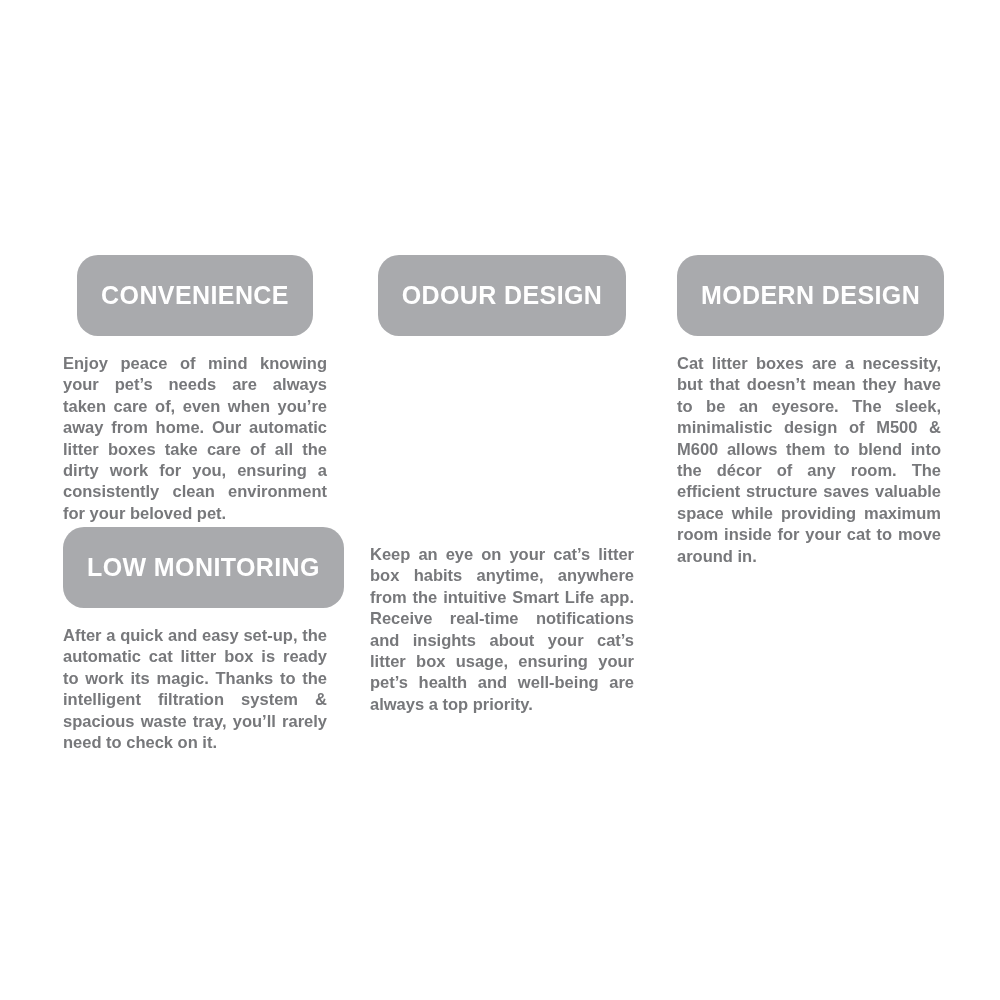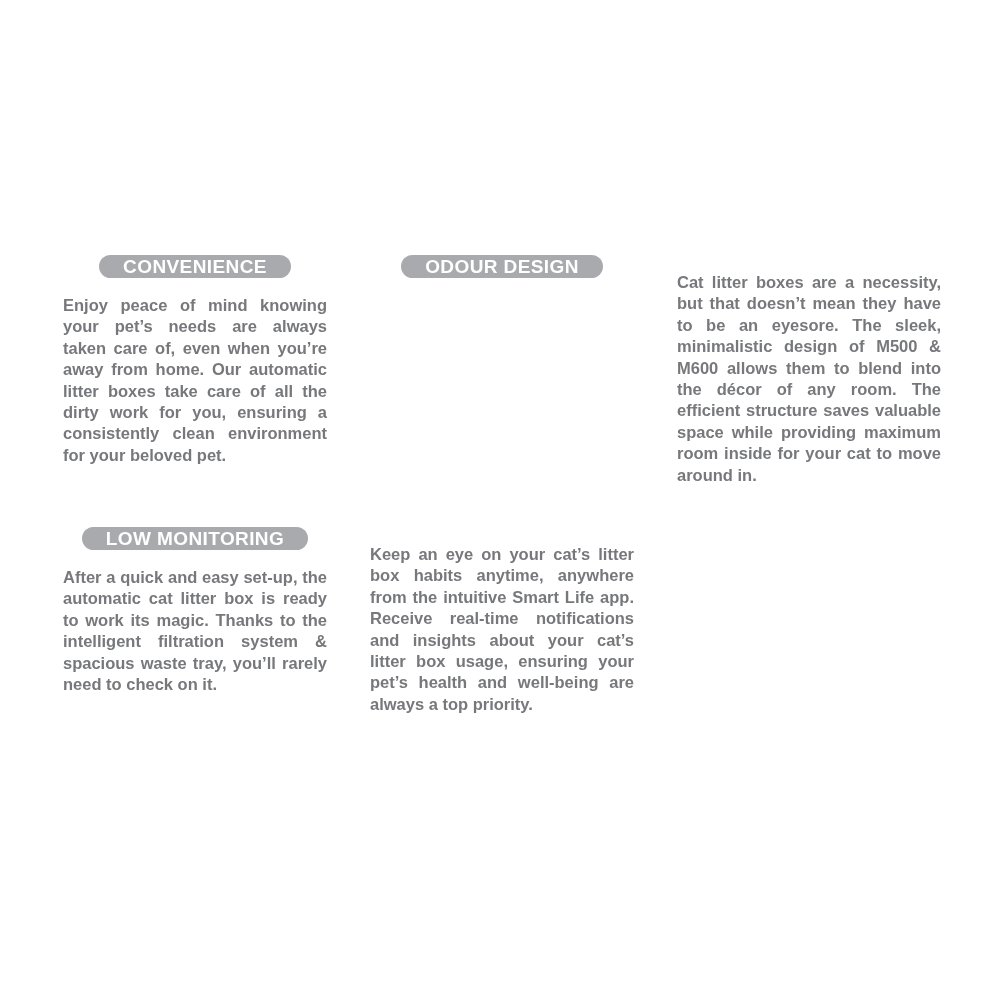--- a/index.html
+++ b/index.html
@@ -24,24 +24,24 @@
     grid-template-rows: 272px auto;
     column-gap: 43px;
   }
   .feature-card { width: 264px; }
   .pill-wrap { text-align: center; }
   .pill {
     display: inline-block;
     background: var(--pill-bg);
     color: var(--pill-text);
     font-weight: bold;
-    font-size: 19px;
+    font-size: 25px;
     letter-spacing: 0.4px;
     line-height: 1;
-    padding: 2px 24px;
+    padding: 28px 24px;
     border-radius: 21px;
     white-space: nowrap;
   }
   .feature-body {
     margin-top: 17px;
     color: var(--body-text);
     font-size: 16.5px;
     line-height: 21.4px;
     text-align: justify;
     font-weight: bold;
@@ -59,20 +59,23 @@
     <p class="feature-body">Enjoy peace of mind knowing your pet’s needs are always taken care of, even when you’re away from home. Our automatic litter boxes take care of all the dirty work for you, ensuring a consistently clean environment for your beloved pet.</p>
   </div>
 
   <div class="feature-card">
     <div class="pill-wrap">
       <span class="pill">ODOUR DESIGN</span>
     </div>
   </div>
 
   <div class="feature-card">
+    <div class="pill-wrap">
+      <span class="pill">MODERN DESIGN</span>
+    </div>
     <p class="feature-body">Cat litter boxes are a necessity, but that doesn’t mean they have to be an eyesore. The sleek, minimalistic design of M500 &amp; M600 allows them to blend into the décor of any room. The efficient structure saves valuable space while providing maximum room inside for your cat to move around in.</p>
   </div>
 
   <div class="feature-card">
     <div class="pill-wrap">
       <span class="pill">LOW MONITORING</span>
     </div>
     <p class="feature-body">After a quick and easy set-up, the automatic cat litter box is ready to work its magic. Thanks to the intelligent filtration system &amp; spacious waste tray, you’ll rarely need to check on it.</p>
   </div>
 

